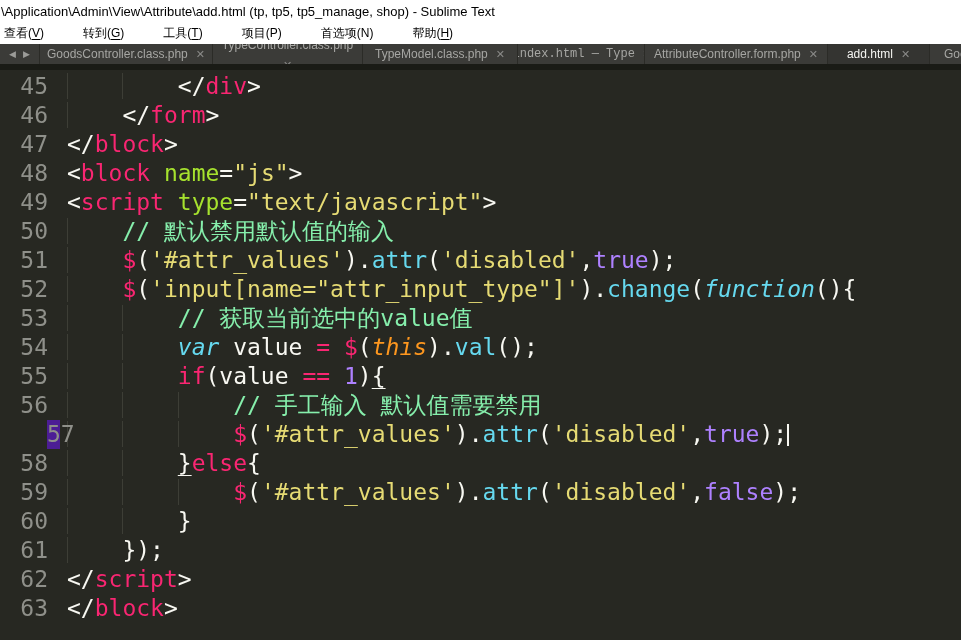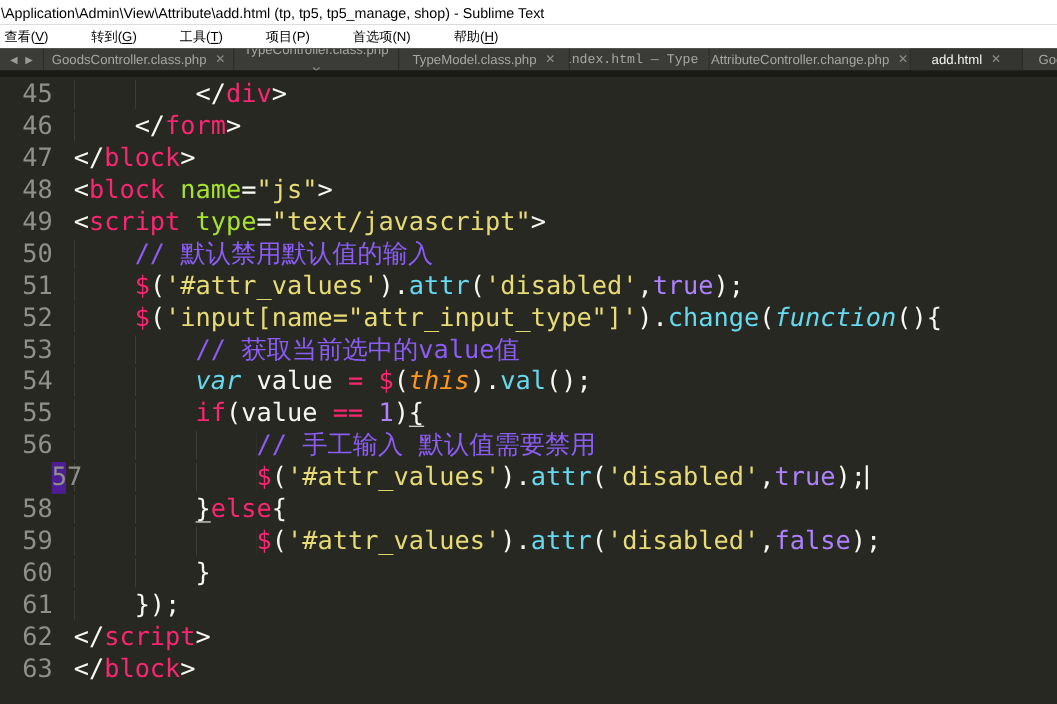--- a/index.html
+++ b/index.html
@@ -38,21 +38,21 @@
 
   
   .w{color:#f8f8f2}
   .p{color:#f92672}
   .g{color:#a6e22e}
   .y{color:#e6db74}
   .b{color:#66d9ef}
   .bi{color:#66d9ef;font-style:italic}
   .oi{color:#fd971f;font-style:italic}
   .v{color:#ae81ff}
-  .c{color:#8b5cf6}
+  .c{color:#86efac}
   .wu{color:#f8f8f2;text-decoration:underline;text-decoration-thickness:1px;text-underline-offset:4px;}
   .caret{display:inline-block;width:2px;height:22px;background:#f8f8f2;vertical-align:-4px;}
 </style>
 </head>
 <body>
 
 <div class="titlebar">
   <span>\Application\Admin\View\Attribute\add.html (tp, tp5, tp5_manage, shop) - Sublime Text</span>
 </div>
 
@@ -80,21 +80,21 @@
     </div>
     <div class="tab" style="width: 155px;">
       <span>TypeModel.class.php</span>
       <span class="tab-close">✕</span>
     </div>
     <div class="tab" style="width: 127px; font-family: Liberation Mono, monospace;">
       <span>index.html — Type</span>
       <span class="tab-close">✕</span>
     </div>
     <div class="tab" style="width: 183px;">
-      <span>AttributeController.change.php</span>
+      <span>AttributeController.form.php</span>
       <span class="tab-close">✕</span>
     </div>
     <div class="tab active" style="width: 102px;">
       <span>add.html</span>
       <span class="tab-close">✕</span>
     </div>
     <div class="tab partial" style="width: 31px;">
       <span>Goods</span>
     </div>
   </div>

